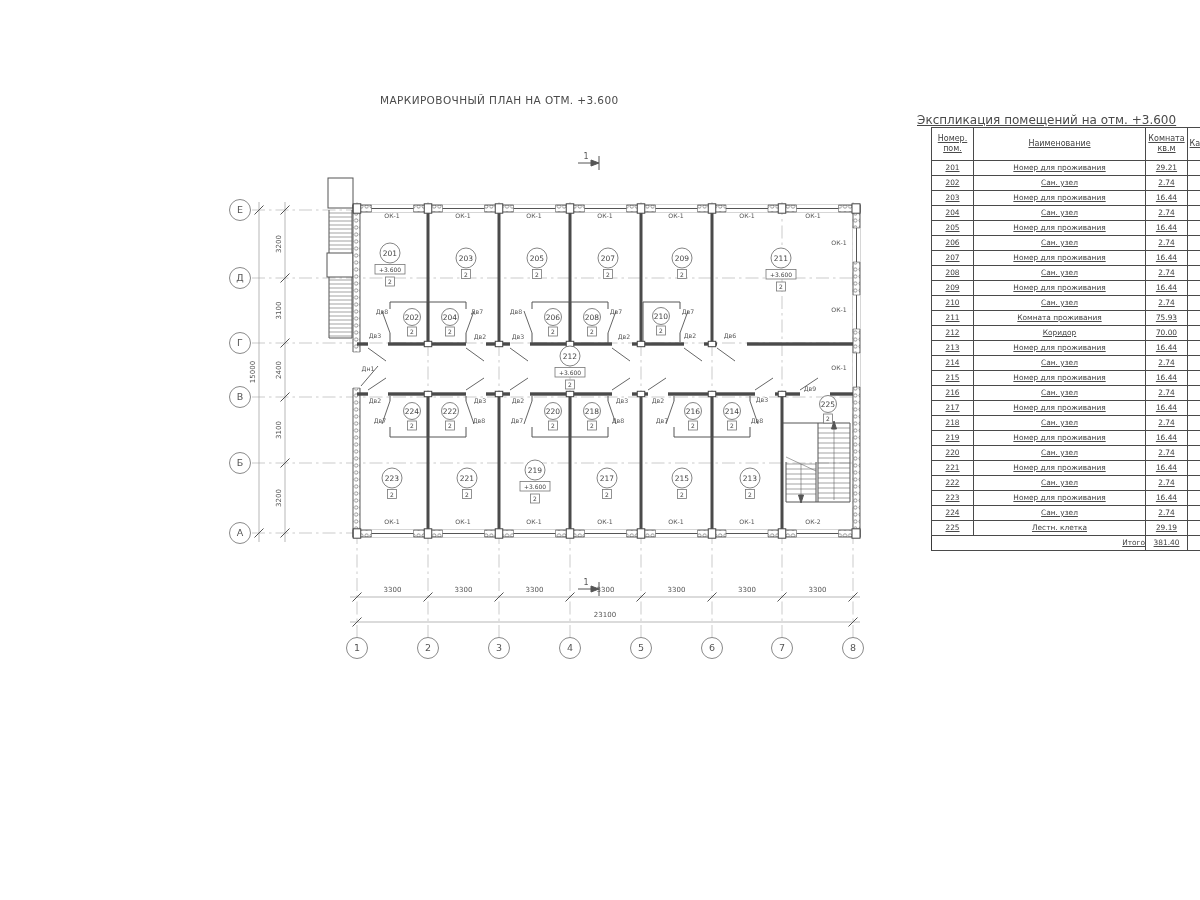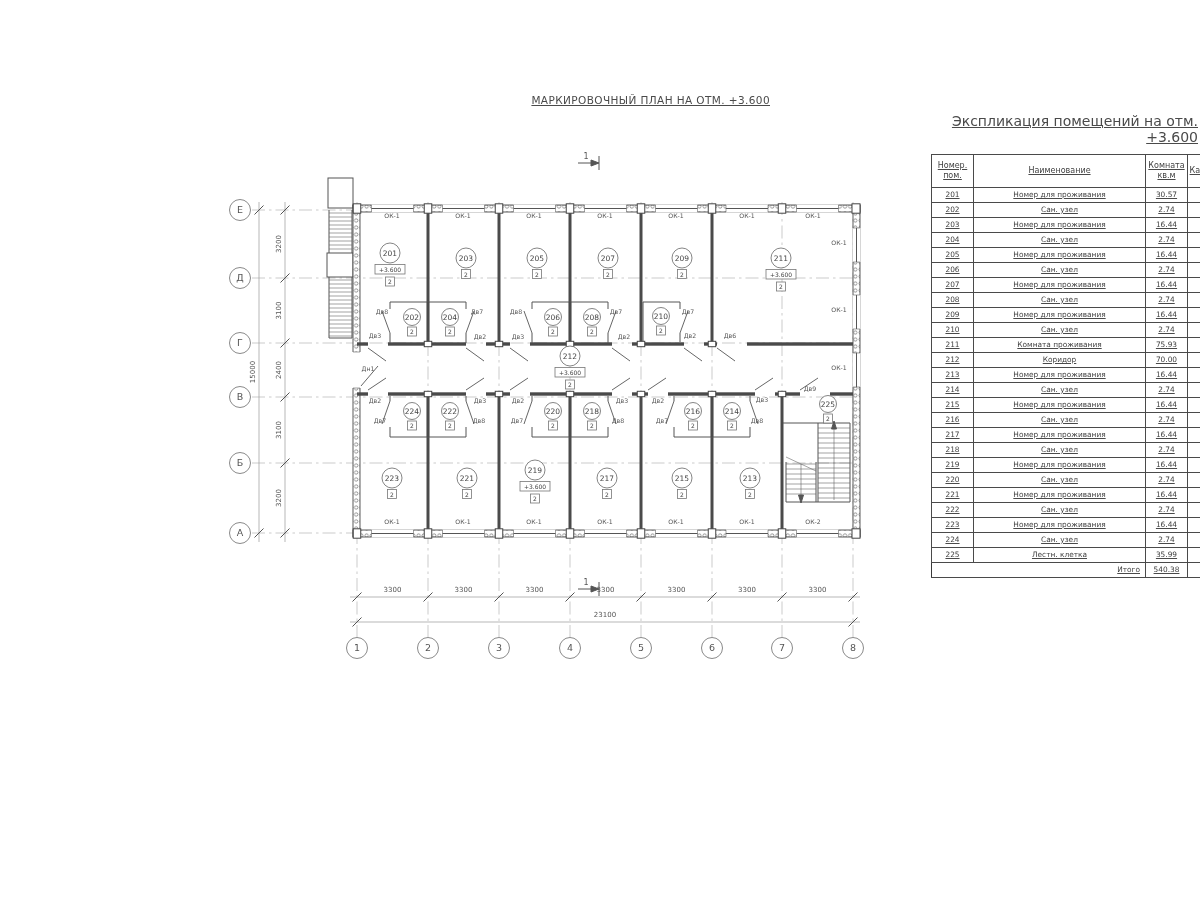--- a/index.html
+++ b/index.html
@@ -1,31 +1,31 @@
 <!DOCTYPE html>
 <html><head>
 <meta charset="utf-8">
 <style>
   html,body{margin:0;padding:0;background:#fff;}
   .page{position:relative;width:1200px;height:900px;background:#fff;overflow:hidden;
         font-family:"DejaVu Sans",sans-serif;}
   #plan{position:absolute;left:0;top:0;}
-  .plan-title{position:absolute;left:380px;top:94px;width:390px;text-align:right;
-      font-size:10.5px;letter-spacing:.4px;color:#4a4a4a;text-decoration:underline;}
+  .plan-title{position:absolute;left:380px;top:94px;width:390px;text-align:left;
+      font-size:10.5px;letter-spacing:.4px;color:#4a4a4a;}
   .expl{position:absolute;left:917px;top:113px;width:281px;color:#4a4a4a;}
-  .expl-title{text-align:right;font-size:14px;text-decoration:underline;margin-bottom:9px;color:#4a4a4a;}
+  .expl-title{text-align:left;font-size:12px;text-decoration:underline;color:#4a4a4a;}
   table.exp{border-collapse:collapse;width:278px;table-layout:fixed;margin-left:14px;text-decoration:underline;}
   table.exp th,table.exp td{border:1px solid #4a4a4a;padding:0;text-align:center;
       font-weight:normal;color:#3f3f3f;overflow:hidden;}
   table.exp{border:1.6px solid #3a3a3a;}
   table.exp th{font-size:8px;height:32px;white-space:pre-line;line-height:1.25;}
   table.exp td{font-size:7.4px;height:14px;line-height:14px;}
   td.num{font-size:7.8px;}
   tr.total td{border-left:none;}
-  tr.total td.tl{text-align:right;padding-right:5px;font-size:7.4px;}
+  tr.total td.tl{text-align:right;font-size:7.4px;}
   
   .axis{stroke:#b5b5b5;stroke-width:.7;stroke-dasharray:13 4 2.5 4;fill:none}
   .axc{fill:#fff;stroke:#8a8a8a;stroke-width:1}
   .axt{font-size:9.5px;fill:#555;text-anchor:middle;font-family:"DejaVu Sans",sans-serif}
   .dim{stroke:#9a9a9a;stroke-width:.7}
   .tick{stroke:#555;stroke-width:1}
   .dimt{font-size:7px;fill:#555;text-anchor:middle;font-family:"DejaVu Sans",sans-serif}
   .wall{fill:url(#wallhatch);stroke:#4a4a4a;stroke-width:.9}
   .iw{fill:#4a4a4a}
   .thin{stroke:#555;stroke-width:1;fill:none}
@@ -638,21 +638,21 @@
           <th>Наименование</th>
           <th>Комната
 кв.м</th>
           <th>Кат.</th>
         </tr>
       </thead>
       <tbody id="exp-body">
           <tr>
             <td class="num">201</td>
             <td>Номер для проживания</td>
-            <td class="num">30.57</td>
+            <td class="num">29.21</td>
             <td></td>
           </tr>
           <tr>
             <td class="num">202</td>
             <td>Сан. узел</td>
             <td class="num">2.74</td>
             <td></td>
           </tr>
           <tr>
             <td class="num">203</td>
@@ -782,26 +782,26 @@
           </tr>
           <tr>
             <td class="num">224</td>
             <td>Сан. узел</td>
             <td class="num">2.74</td>
             <td></td>
           </tr>
           <tr>
             <td class="num">225</td>
             <td>Лестн. клетка</td>
-            <td class="num">35.99</td>
+            <td class="num">29.19</td>
             <td></td>
           </tr>
         </tbody>
       <tfoot>
         <tr class="total">
           <td class="tl" colspan="2">Итого</td>
-          <td class="num">540.38</td>
+          <td class="num">381.40</td>
           <td></td>
         </tr>
       </tfoot>
     </table>
   </div>
 </div>
 
 </body></html>

